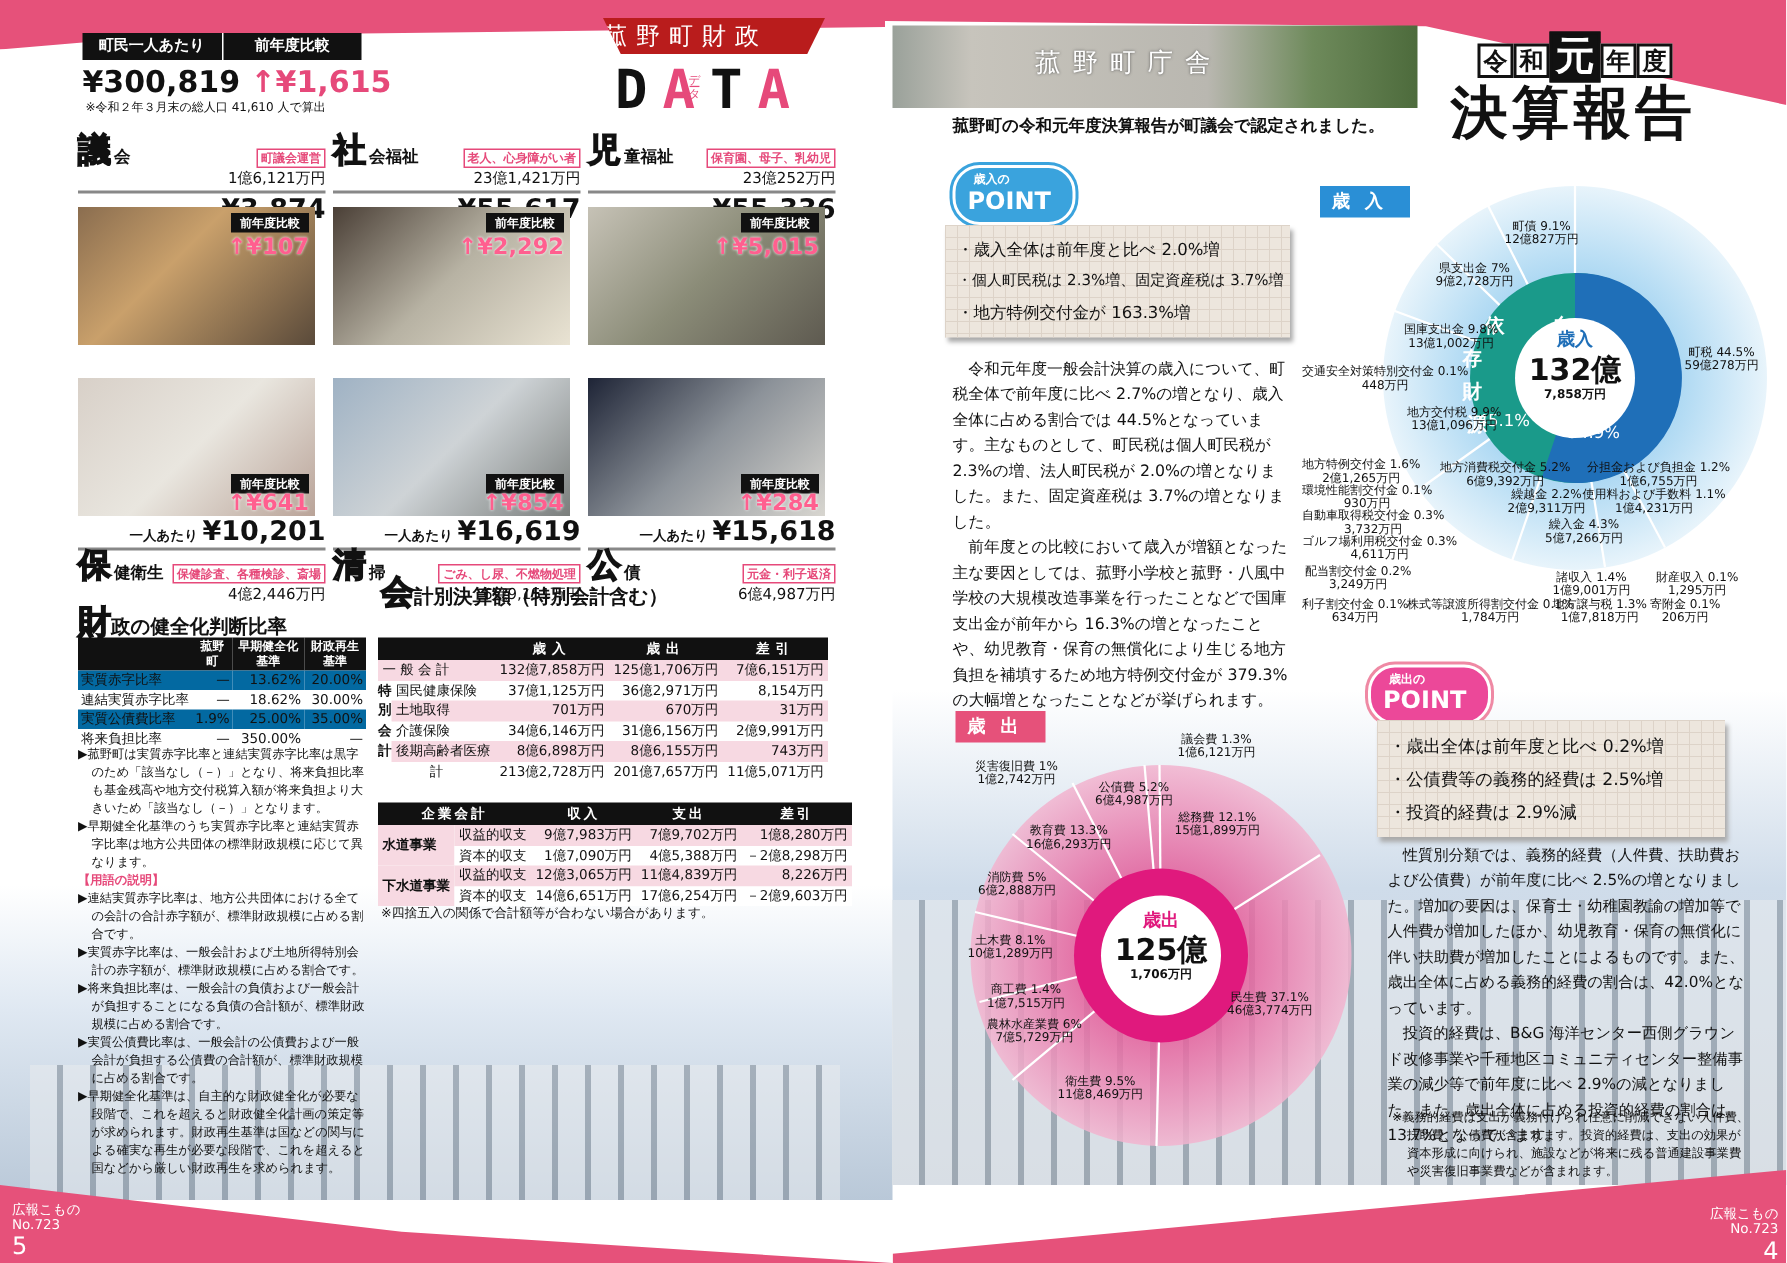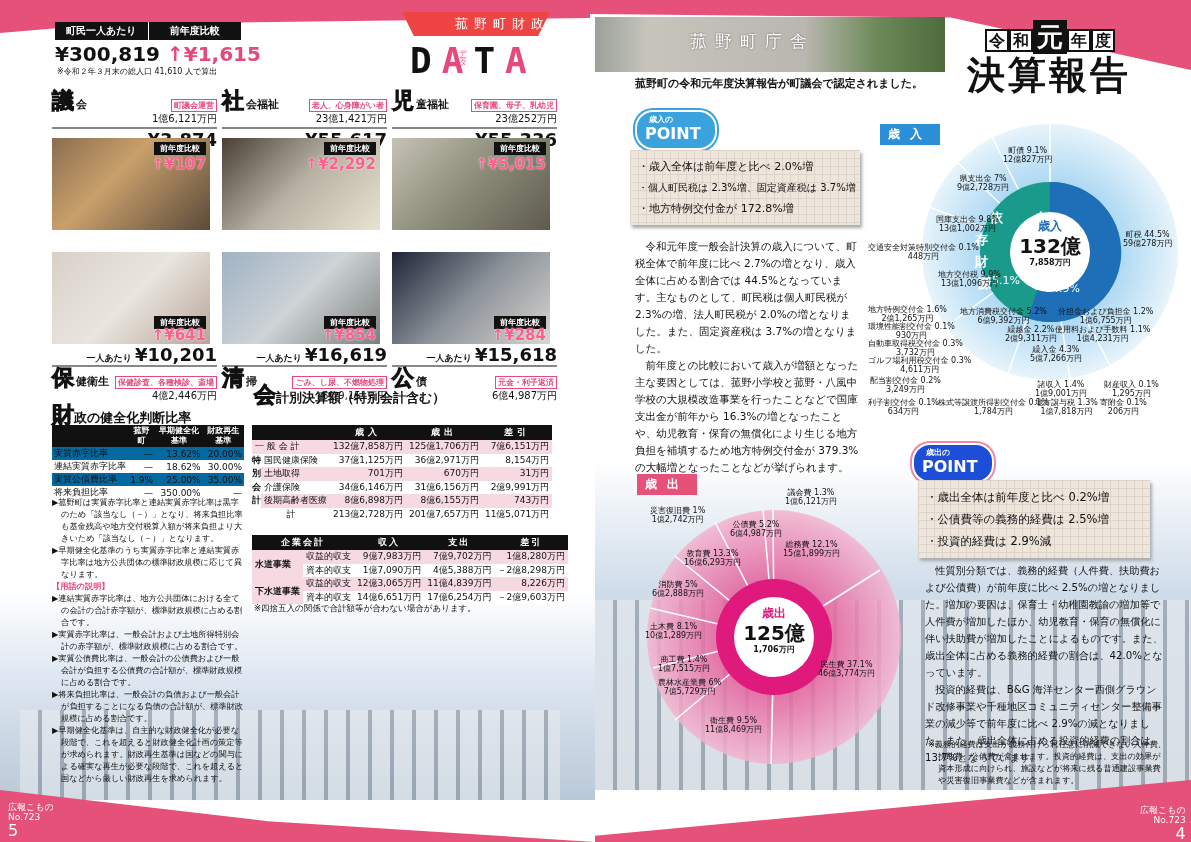--- a/index.html
+++ b/index.html
@@ -14,21 +14,21 @@
 .sky-left{position:absolute;left:0;top:590px;width:595px;height:210px;background:linear-gradient(180deg,#fff 0%,#dfe8f2 40%,#b9c8d8 100%)}
 .sky-right{position:absolute;left:595px;top:460px;width:596px;height:330px;background:linear-gradient(180deg,#fff 0%,#cfdcea 40%,#c5cfd9 100%)}
 .bldg{position:absolute;background:repeating-linear-gradient(90deg,#e9ecef 0 18px,#7f8a95 18px 22px),#ddd;opacity:.55}
 
 .hdr-table{position:absolute;left:55px;top:22px;width:186px;height:18px;background:#111;color:#fff;font-size:10px;font-weight:bold;display:flex}
 .hdr-table span{flex:1;text-align:center;line-height:18px}
 .hdr-table span+span{border-left:1px solid #fff}
 .big-amount{position:absolute;left:55px;top:42px;font-size:20px;font-weight:bold;white-space:nowrap}
 .big-amount .pink{font-size:20px}
 .note-pop{position:absolute;left:57px;top:66px;font-size:8px;white-space:nowrap}
-.masthead-bar{position:absolute;left:402px;top:12px;width:148px;height:24px;background:#ef4444;color:#fff;font-size:13px;letter-spacing:6px;text-align:right;line-height:24px;clip-path:polygon(0 0,100% 0,92% 100%,8% 100%)}
+.masthead-bar{position:absolute;left:402px;top:12px;width:148px;height:24px;background:#b91c1c;color:#fff;font-size:16px;letter-spacing:6px;text-align:left;line-height:24px;clip-path:polygon(0 0,100% 0,92% 100%,8% 100%)}
 .data-logo{position:absolute;left:410px;top:40px;font-size:36px;font-weight:bold;letter-spacing:10px;font-family:"DejaVu Sans Mono",monospace}
 .data-ruby{position:absolute;left:456px;top:44px;font-size:8px;color:#e6497a;writing-mode:vertical-rl}
 
 .cat{position:absolute;width:165px}
 .cat .head{display:flex;align-items:flex-end;gap:2px;height:24px}
 .cat .big{font-size:22px;font-weight:900;-webkit-text-stroke:1px #111;color:#fff;line-height:22px}
 .cat .small{font-size:11px;font-weight:bold}
 .cat .tag{margin-left:auto;font-size:8px;color:#e6497a;border:1px solid #e6497a;padding:0 2px;font-weight:bold;white-space:nowrap}
 .cat .amt{text-align:right;font-size:10px;border-bottom:2px solid #888;padding-bottom:1px}
 .cat .pc{text-align:right;font-size:18px;font-weight:bold;white-space:nowrap}
@@ -71,21 +71,21 @@
 
 .photo-hall{position:absolute;left:595px;top:17px;width:350px;height:55px;background:linear-gradient(90deg,#9aa19a,#c7c4bc 15%,#b9b7b0 60%,#6e8a5b 80%,#4d6b3c);color:#fff;font-size:17px;letter-spacing:8px;padding:13px 0 0 95px;text-shadow:0 0 2px #555}
 .subtitle{position:absolute;left:635px;top:76px;font-size:11px;font-weight:bold}
 .title-box{position:absolute;left:985px;top:20px;font-size:16px;font-weight:bold;white-space:nowrap}
 .title-box span{border:2px solid #111;padding:0 2px;background:#fff}
 .title-box .gen{font-size:26px;font-weight:900;background:#111;color:#fff}
 .title-main{position:absolute;left:967px;top:50px;font-size:38px;font-weight:900;letter-spacing:3px}
 .point-bubble{position:absolute;width:82px;height:40px;border-radius:18px;color:#fff;font-weight:900;font-size:16px;padding:12px 0 0 8px;border:2px solid #fff}
 .point-bubble small{position:absolute;left:12px;top:2px;font-size:8px}
 .pt-blue{background:#3aa3dd;box-shadow:0 0 0 2px #3aa3dd}
-.pt-pink{background:#1d4ed8;box-shadow:0 0 0 2px #ef89a4}
+.pt-pink{background:#ec4899;box-shadow:0 0 0 2px #ef89a4}
 .memo{position:absolute;background:#ede6dd;background-image:linear-gradient(#ddd3c8 1px,transparent 1px),linear-gradient(90deg,#ddd3c8 1px,transparent 1px);background-size:8px 8px;box-shadow:2px 3px 3px #aaa;font-weight:normal}
 .memo div{white-space:nowrap}
 .body-txt{position:absolute;font-size:10.5px;line-height:17px;text-indent:1em}
 .tag-box{position:absolute;color:#fff;font-weight:bold;font-size:12px;letter-spacing:10px;padding:2px 8px}
 .ring-label{position:absolute;font-size:8px;line-height:9px;text-align:center;white-space:nowrap}
 .donut-center{position:absolute;text-align:center;font-weight:900}
 .foot-note{position:absolute;font-size:8.2px;line-height:12px;padding-left:10px;text-indent:-10px}
 </style>
 </head>
 <body>
@@ -231,22 +231,22 @@
         <td>—</td>
       </tr>
 </tbody>
   </table>
 <div class="notes">
   <p>▶菰野町は実質赤字比率と連結実質赤字比率は黒字のため「該当なし（－）」となり、将来負担比率も基金残高や地方交付税算入額が将来負担より大きいため「該当なし（－）」となります。</p>
   <p>▶早期健全化基準のうち実質赤字比率と連結実質赤字比率は地方公共団体の標準財政規模に応じて異なります。</p>
   <p class="h">【用語の説明】</p>
   <p>▶連結実質赤字比率は、地方公共団体における全ての会計の合計赤字額が、標準財政規模に占める割合です。</p>
   <p>▶実質赤字比率は、一般会計および土地所得特別会計の赤字額が、標準財政規模に占める割合です。</p>
+  <p>▶将来負担比率は、一般会計の負債および一般会計が負担することになる負債の合計額が、標準財政規模に占める割合です。</p>
   <p>▶実質公債費比率は、一般会計の公債費および一般会計が負担する公債費の合計額が、標準財政規模に占める割合です。</p>
-  <p>▶将来負担比率は、一般会計の負債および一般会計が負担することになる負債の合計額が、標準財政規模に占める割合です。</p>
   <p>▶早期健全化基準は、自主的な財政健全化が必要な段階で、これを超えると財政健全化計画の策定等が求められます。財政再生基準は国などの関与による確実な再生が必要な段階で、これを超えると国などから厳しい財政再生を求められます。</p>
 </div>
 
 <div class="sec-title" style="left:254px;top:380px"><b>会</b><span>計別決算額（特別会計含む）</span></div>
 <table class="acct">
   <tbody>
       <tr>
         <th colspan="2"></th>
         <th>歳入</th>
         <th>歳出</th>
@@ -341,21 +341,21 @@
 
 <div class="photo-hall">菰野町庁舎</div>
 <div class="subtitle">菰野町の令和元年度決算報告が町議会で認定されました。</div>
 <div class="title-box"><span>令</span><span>和</span><span class="gen">元</span><span>年</span><span>度</span></div>
 <div class="title-main">決算報告</div>
 
 <div class="point-bubble pt-blue" style="left:635px;top:110px"><small>歳入の</small><span>POINT</span></div>
 <div class="memo" style="left:630px;top:150px;width:230px;height:75px;padding:6px 8px;font-size:11px;line-height:21px">
   <div>・歳入全体は前年度と比べ 2.0%増</div>
   <div style="font-size:10px">・個人町民税は 2.3%増、固定資産税は 3.7%増</div>
-  <div>・地方特例交付金が 172.8%増</div>
+  <div>・地方特例交付金が 163.3%増</div>
 </div>
 <div class="body-txt" style="left:635px;top:238px;width:225px">
   <p>令和元年度一般会計決算の歳入について、町税全体で前年度に比べ 2.7%の増となり、歳入全体に占める割合では 44.5%となっています。主なものとして、町民税は個人町民税が 2.3%の増、法人町民税が 2.0%の増となりました。また、固定資産税は 3.7%の増となりました。</p>
   <p>前年度との比較において歳入が増額となった主な要因としては、菰野小学校と菰野・八風中学校の大規模改造事業を行ったことなどで国庫支出金が前年から 16.3%の増となったことや、幼児教育・保育の無償化により生じる地方負担を補填するため地方特例交付金が 379.3%の大幅増となったことなどが挙げられます。</p>
 </div>
 
 <div class="tag-box" style="left:880px;top:124px;background:#2a8fd6">歳入</div>
 <svg class="abs" style="left:920px;top:122px" width="260" height="260" viewBox="0 0 260 260">
   <defs>
       <radialGradient id="gb" cx="50%" cy="50%" r="50%">

